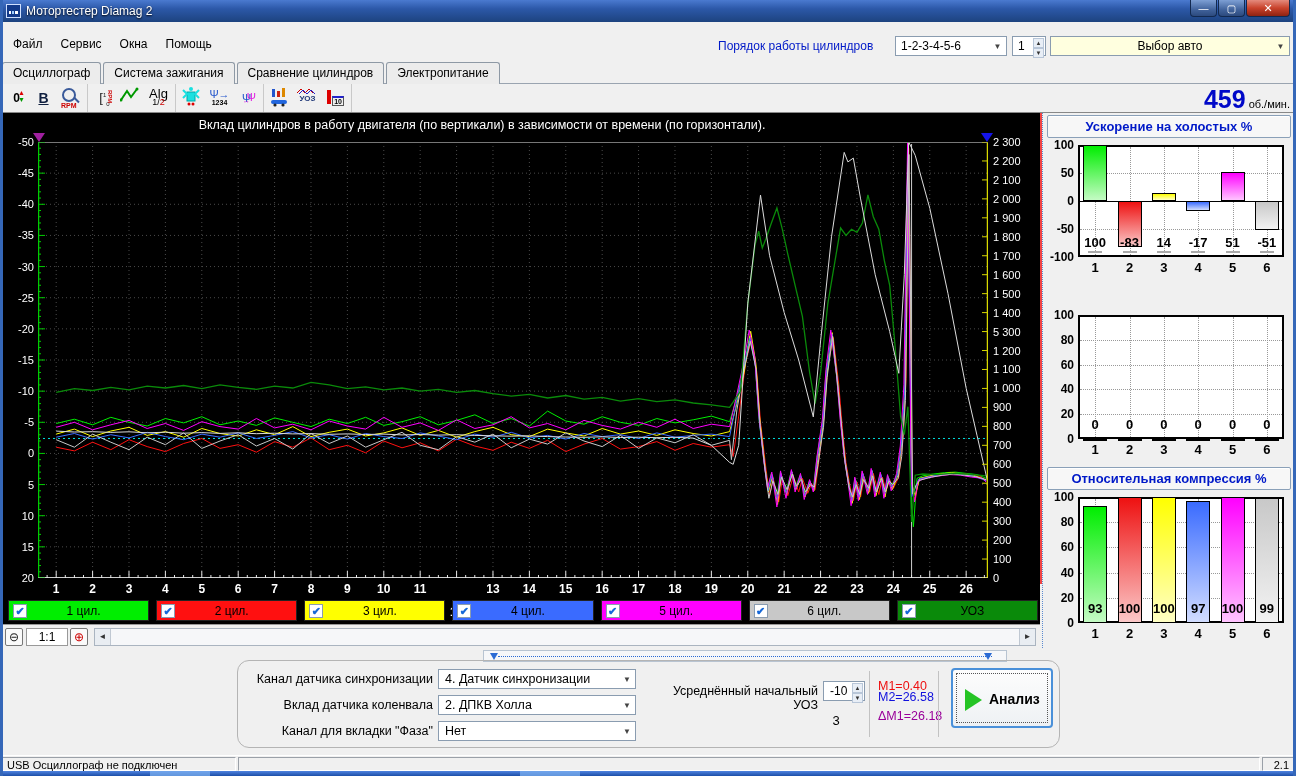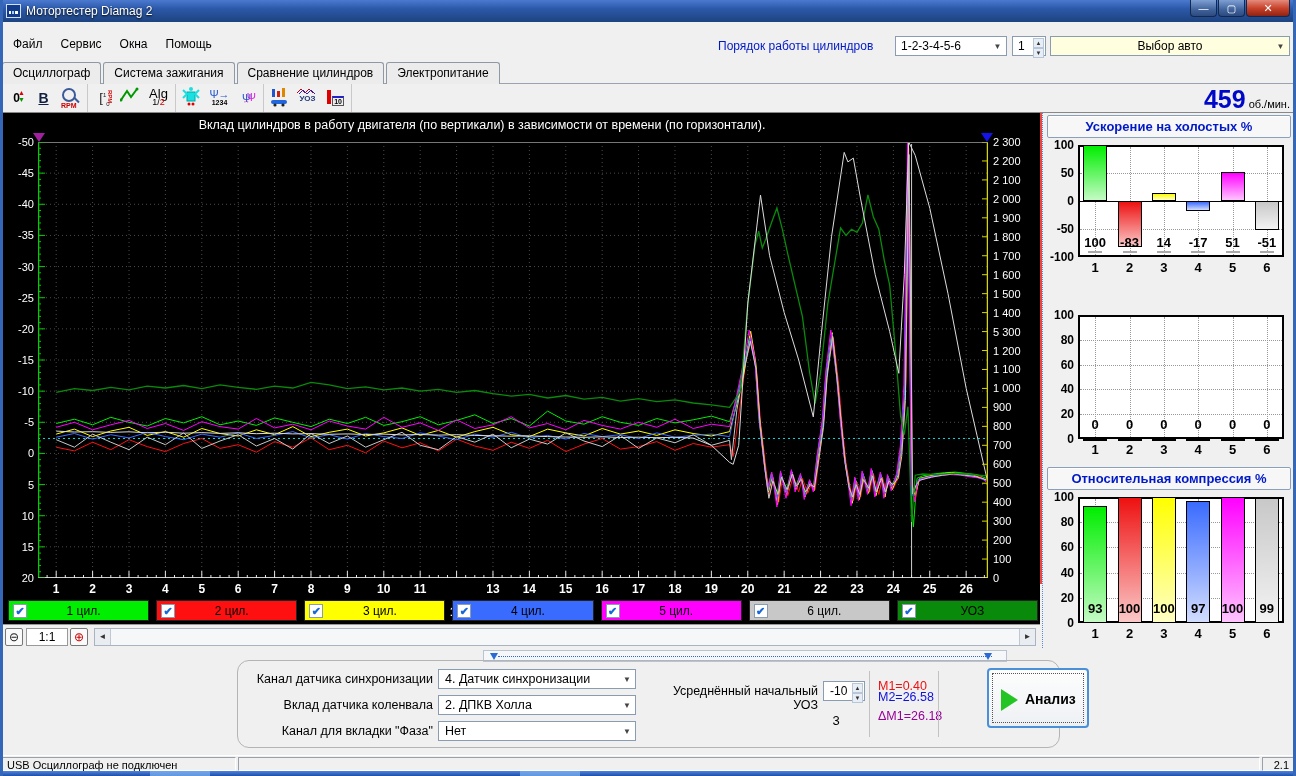--- a/index.html
+++ b/index.html
@@ -99,21 +99,21 @@
   .tb-thumb { position:absolute; top:2px; width:0; height:0; border-left:4px solid transparent; border-right:4px solid transparent; border-top:7px solid #2a6ad4; }
   #groupbox { position:absolute; left:237px; top:12px; width:823px; height:88px; border:1px solid #b4b4b4; border-radius:12px; }
   .ctl-label { position:absolute; width:215px; text-align:right; font-size:12.5px; }
   .ctl-combo { position:absolute; left:200px; width:198px; height:20px; background:#fff; border:1px solid #8a9cb0; padding:2px 0 0 6px; font-size:12.5px; }
   #uoz-label { position:absolute; left:408px; top:23px; width:172px; text-align:right; font-size:12.5px; }
   #uoz-spin { position:absolute; left:585px; top:20px; width:42px; height:20px; background:#fff; border:1px solid #8a9cb0; padding:2px 0 0 6px; }
   #uoz-current { position:absolute; left:585px; top:52px; width:26px; text-align:center; font-size:13px; }
   .vsep { position:absolute; top:10px; height:66px; border-left:1px solid #c2c2c2; }
   .mval { position:absolute; left:640px; font-size:12.5px; }
   #analyze-btn { position:absolute; left:713px; top:7px; width:102px; height:60px; border:2px solid #4a90d9; border-radius:4px;
-    background:linear-gradient(180deg,#fdfdfd,#eef1f4);margin-left:36px; }
+    background:linear-gradient(180deg,#fdfdfd,#eef1f4); }
   #analyze-btn .focus { position:absolute; inset:3px; border:1px dotted #555; }
   #analyze-btn .play { position:absolute; left:12px; top:19px; width:0; height:0; border-top:11px solid transparent; border-bottom:11px solid transparent; border-left:17px solid #25c425; }
   #analyze-btn .lbl { position:absolute; left:36px; top:21px; font-weight:bold; font-size:14px; }
 
   
   #statusbar { position:absolute; left:0; top:755px; width:1296px; height:16px; background:#f0f0f0; border-top:1px solid #fff; font-size:11px; }
   .status-cell { position:absolute; top:1px; height:14px; border:1px solid; border-color:#9aa0a8 #fff #fff #9aa0a8; padding:1px 4px; }
   #status-left { left:2px; width:234px; }
   #status-mid { left:238px; width:1022px; }
   #status-right { left:1262px; width:32px; text-align:right; }

